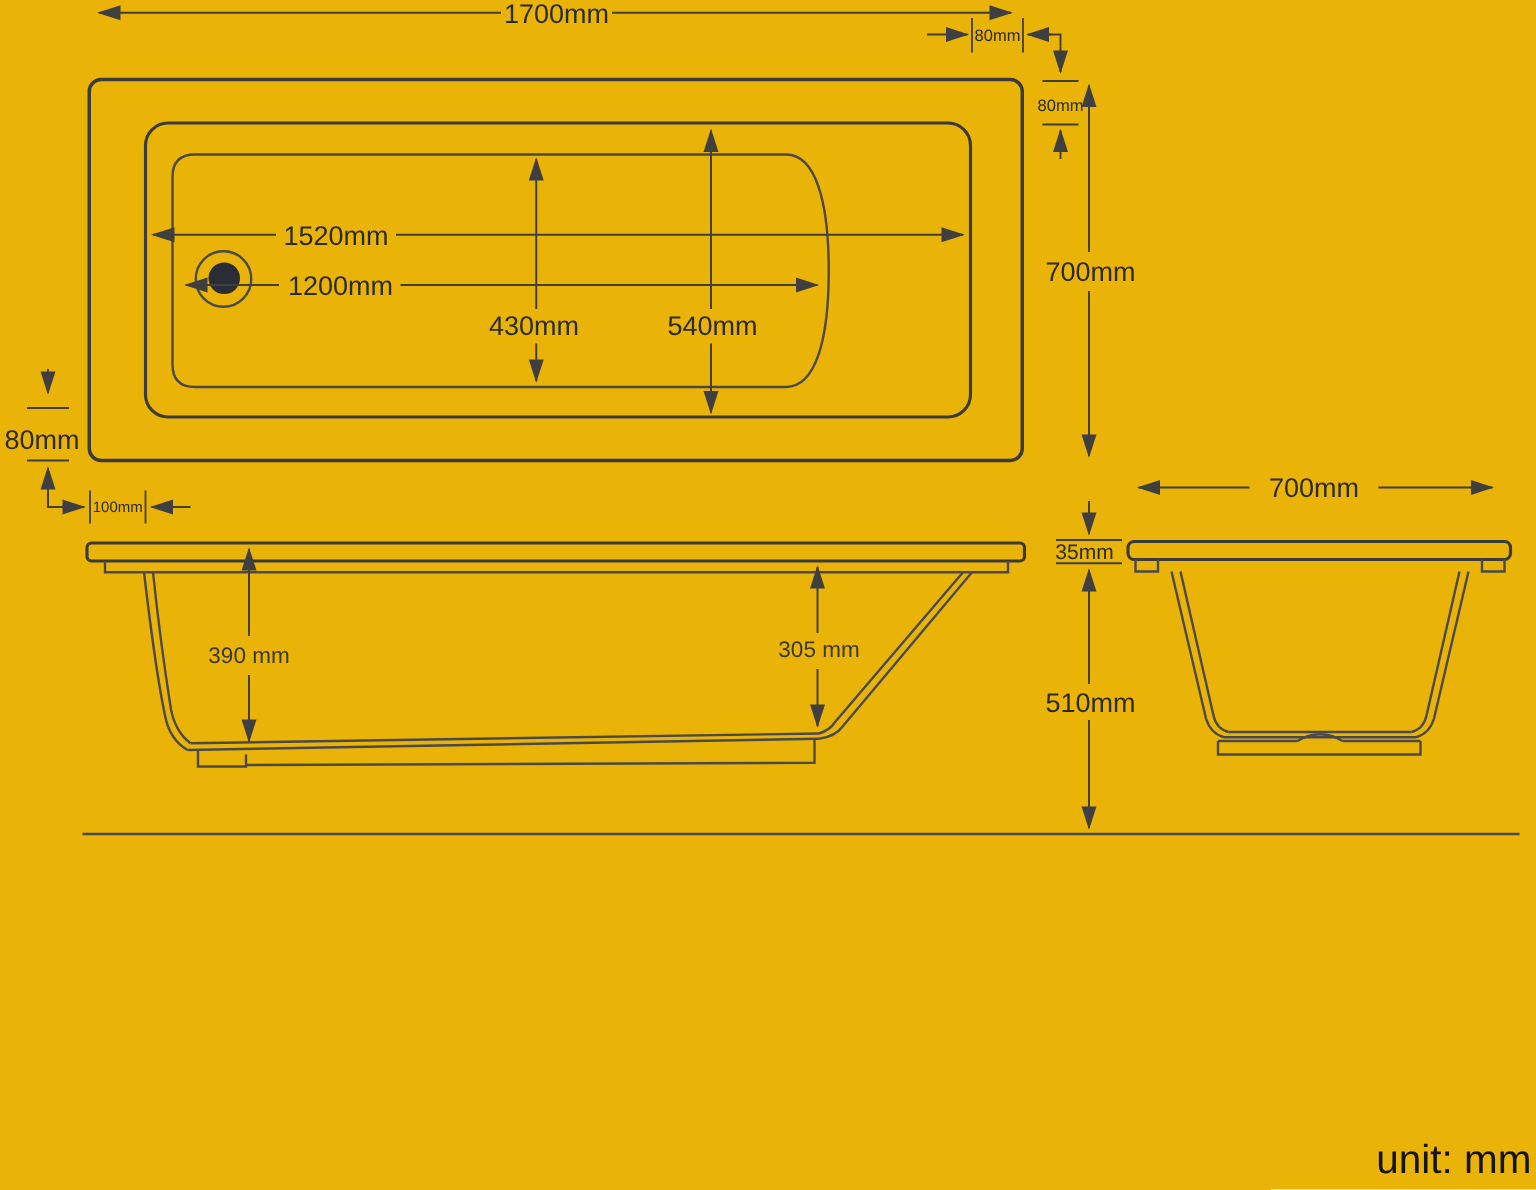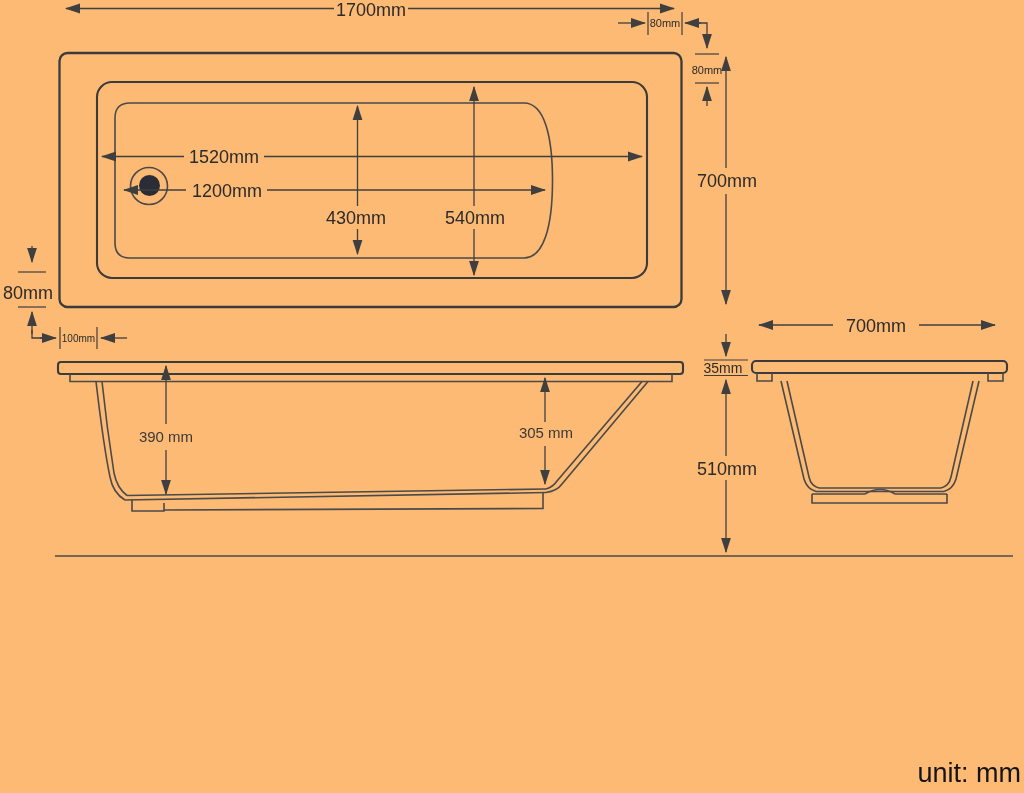--- a/index.html
+++ b/index.html
@@ -4,21 +4,21 @@
 <style>
   html, body {
     margin: 0;
     padding: 0;
     background: #ffffff;
   }
   .page {
     position: relative;
     width: 1024px;
     height: 793px;
-    background: #fdba74;
+    background: #eab308;
     overflow: hidden;
   }
   svg {
     display: block;
     font-family: "Liberation Sans", "DejaVu Sans", sans-serif;
   }
   .outline      { fill: none; stroke: #3b3b3b; stroke-width: 2.3; }
   .outline-mid  { fill: none; stroke: #3b3b3b; stroke-width: 2.1; }
   .outline-thin { fill: none; stroke: #4a4a4a; stroke-width: 1.6; }
   .dim          { fill: none; stroke: #3f3f3f; stroke-width: 1.3; }

